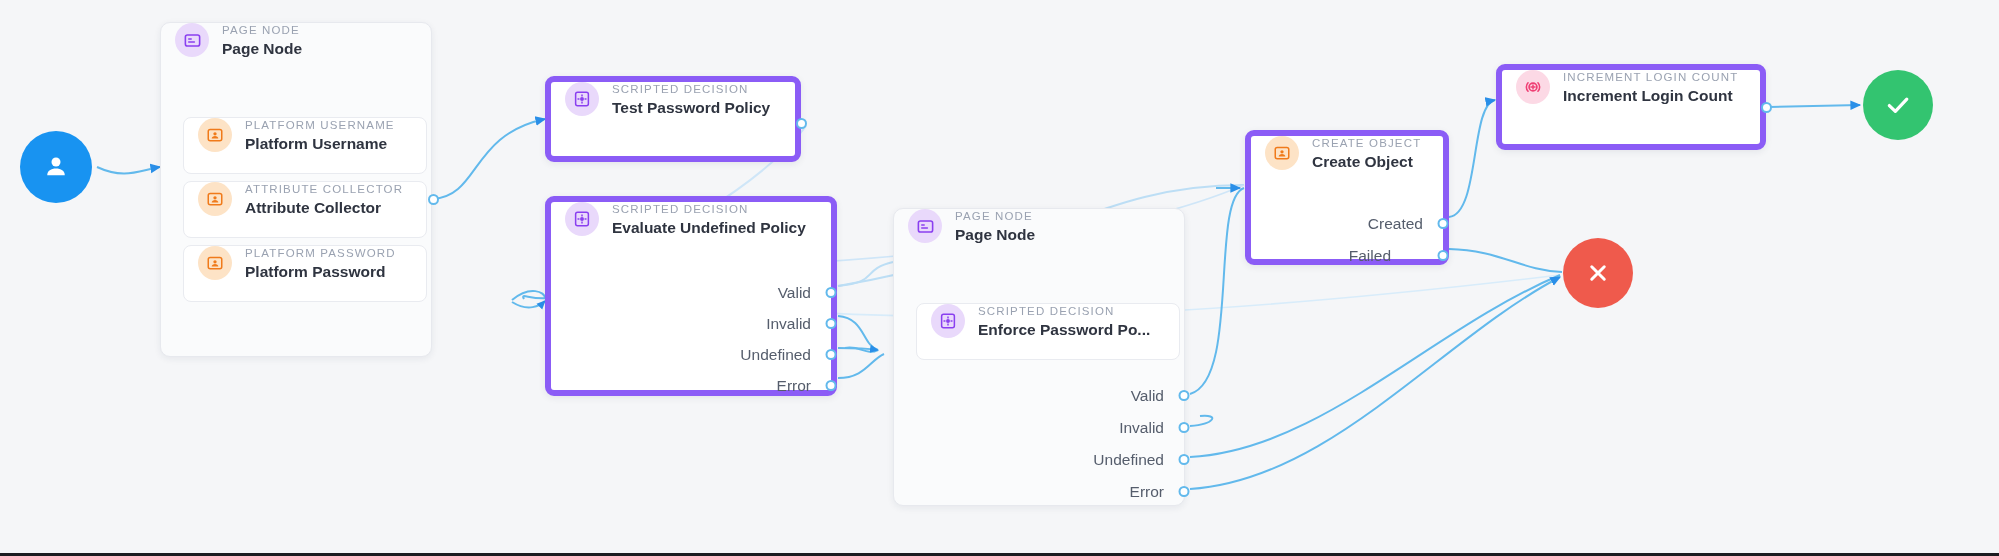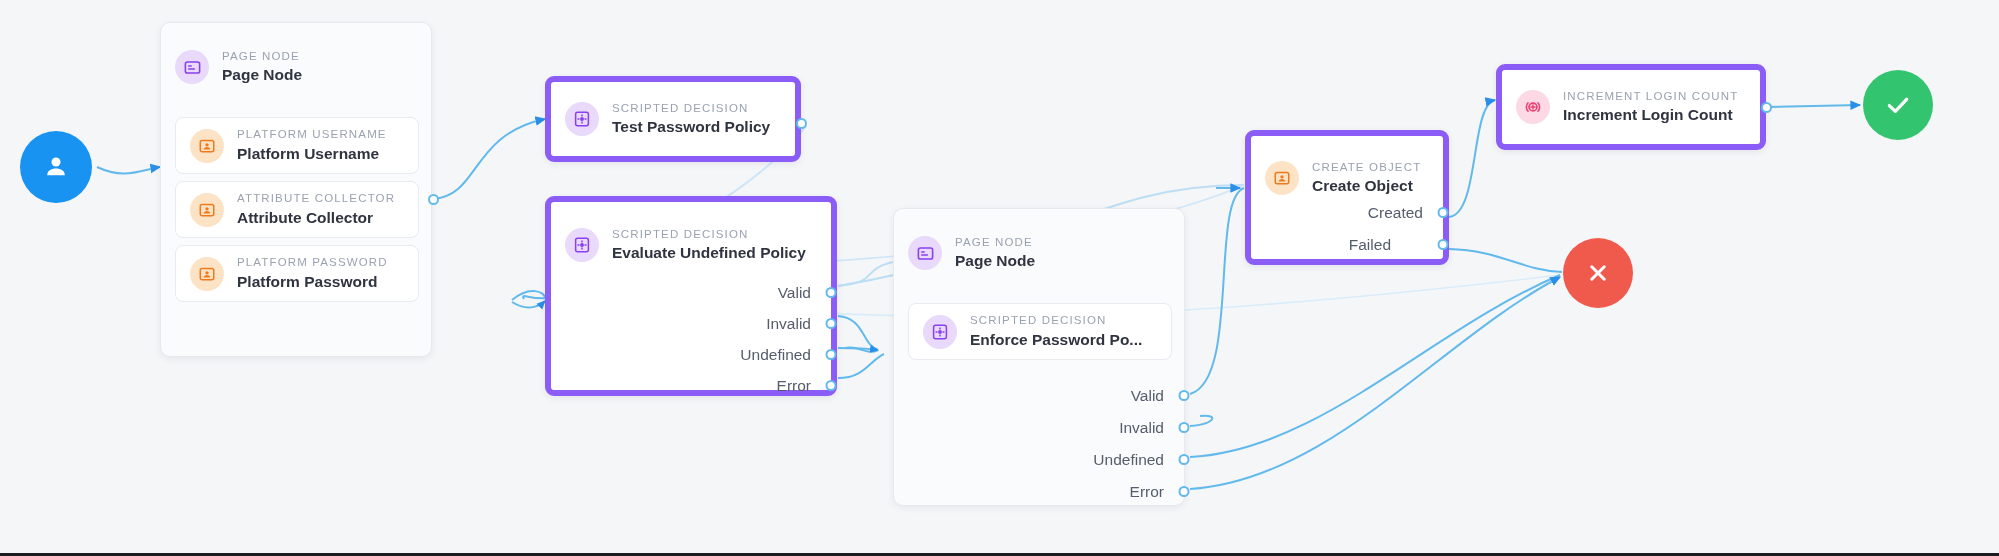--- a/index.html
+++ b/index.html
@@ -60,25 +60,26 @@
     border: 6px solid #8b5cf6;
     border-radius: 9px;
     box-shadow: 0 2px 7px rgba(30,40,70,0.08);
     box-sizing: border-box;
   }
   .inner-card {
     background: #ffffff;
     border: 1px solid #e9ebf0;
     border-radius: 8px;
     box-sizing: border-box;
+    margin-left: 8px;
   }
 
   .card-row {
     display: flex;
-    align-items: center;
+    align-items: flex-start;
     height: 100%;
     padding-left: 14px;
   }
   .badge {
     width: 34px;
     height: 34px;
     min-width: 34px;
     border-radius: 50%;
     display: flex;
     align-items: center;
@@ -402,21 +403,21 @@
           <rect x="3" y="4.5" width="18" height="15" rx="2.6" fill="none" stroke="#f07a1a" stroke-width="2"></rect>
           <circle cx="12" cy="10.4" r="2.2" fill="#f07a1a"></circle>
           <path d="M7.6 16.6c0-2.3 2-3.4 4.4-3.4s4.4 1.1 4.4 3.4z" fill="#f07a1a"></path>
         </svg>
       </div>
       <div class="labels">
         <div class="kicker">CREATE OBJECT</div>
         <div class="title">Create Object</div>
       </div>
     </div>
-    <div class="outcomes" style="top:64px; right:0; width:100%;">
+    <div class="outcomes" style="top:75px; right:0; width:100%;">
       <div class="outcome">
         <span class="outcome-label">Created</span>
         <span class="port"></span>
       </div>
       <div class="outcome" style="margin-top:7px;gap:32px;">
         <span class="outcome-label">Failed</span>
         <span class="port"></span>
       </div>
     </div>
   </div>

